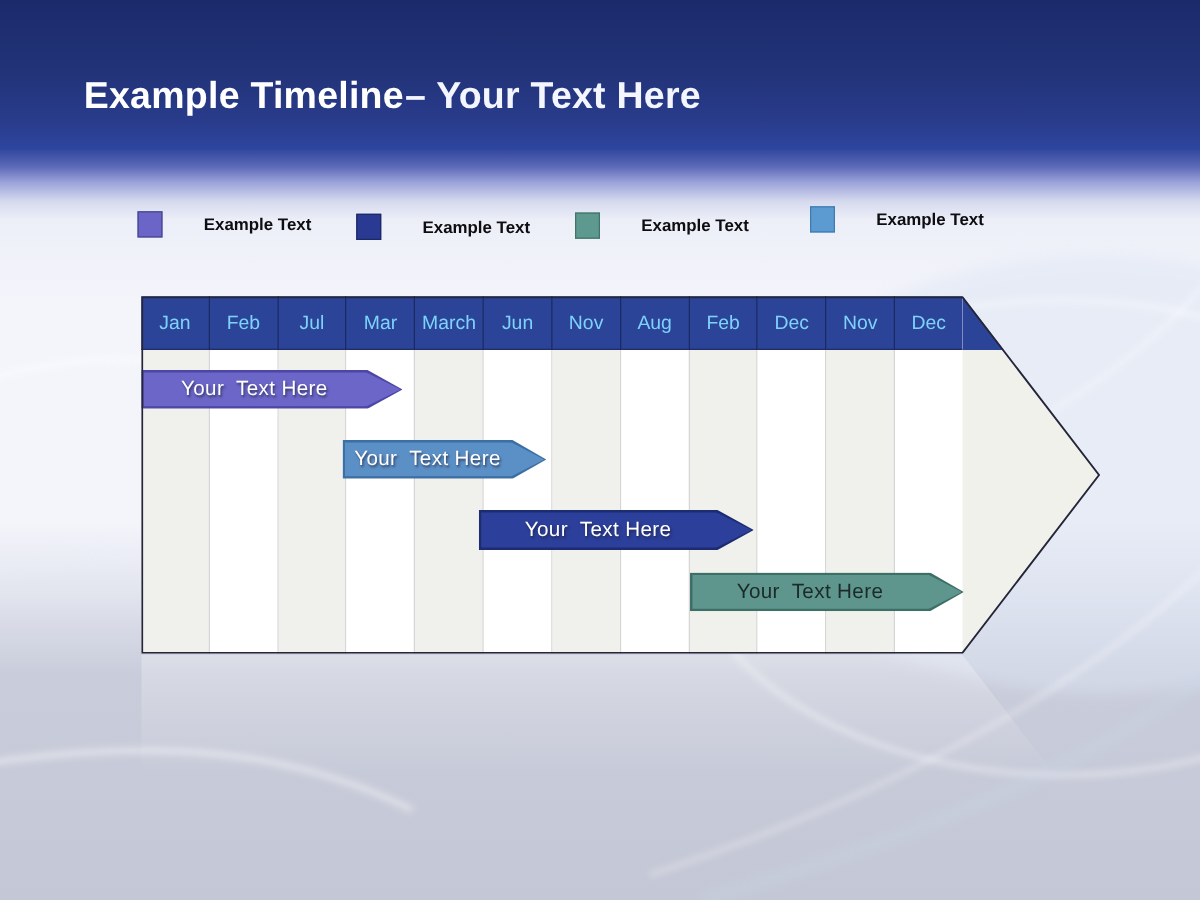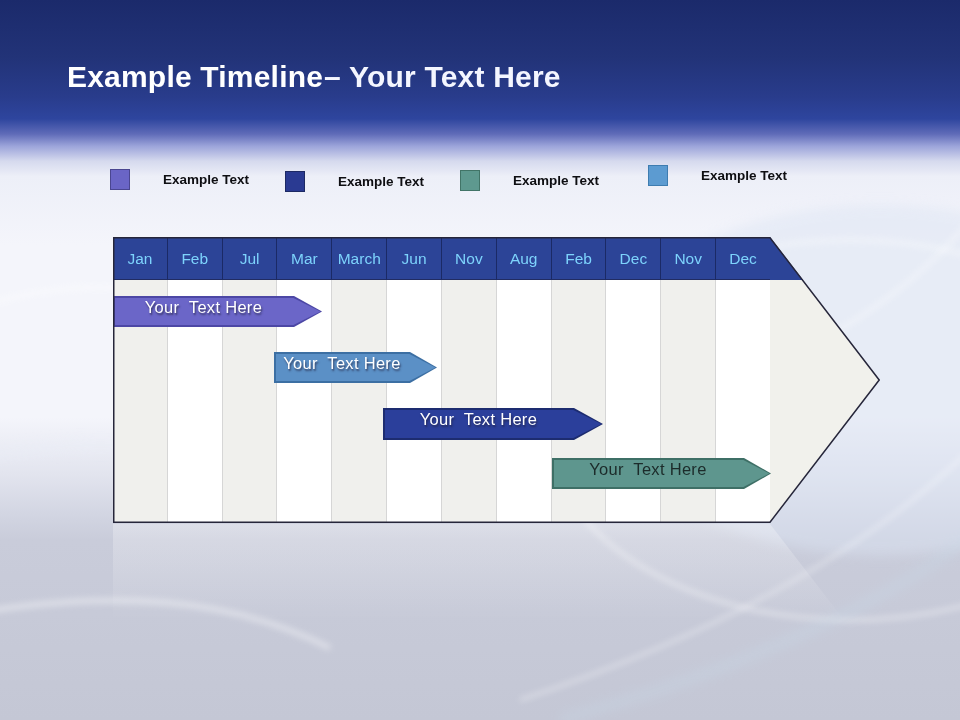--- a/index.html
+++ b/index.html
@@ -68,21 +68,21 @@
   .tl-canvas{ position:absolute; left:0; top:0; width:767px; height:286px; z-index:3; }
 
   .bar{
     position:absolute;
     clip-path:polygon(0 0, calc(100% - var(--tip,28px)) 0, 100% 50%, calc(100% - var(--tip,28px)) 100%, 0 100%);
     filter:drop-shadow(1px 2px 2px rgba(50,50,80,0.35));
   }
   .bar-fill{
     position:absolute; inset:1.6px;
     clip-path:polygon(0 0, calc(100% - var(--tip,28px)) 0, 100% 50%, calc(100% - var(--tip,28px)) 100%, 0 100%);
-    display:flex; align-items:flex-start; justify-content:center;
+    display:flex; align-items:center; justify-content:center;
   }
   .bar-label{
     font-size:16.5px; font-weight:400; white-space:pre; letter-spacing:0.3px;
   }
   .bar-label.shadowed{ text-shadow:1px 1.5px 2px rgba(35,35,65,0.75); }
 
   
   .tl-reflection{
     position:absolute; left:113px; top:524px; width:767px; height:96px; z-index:1;
     background:linear-gradient(180deg, rgba(252,252,253,0.55), rgba(252,252,253,0));

